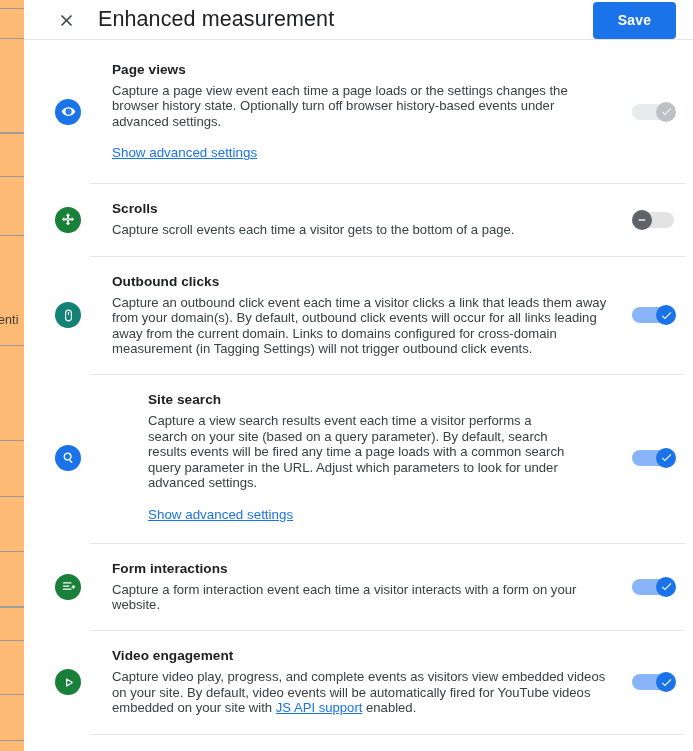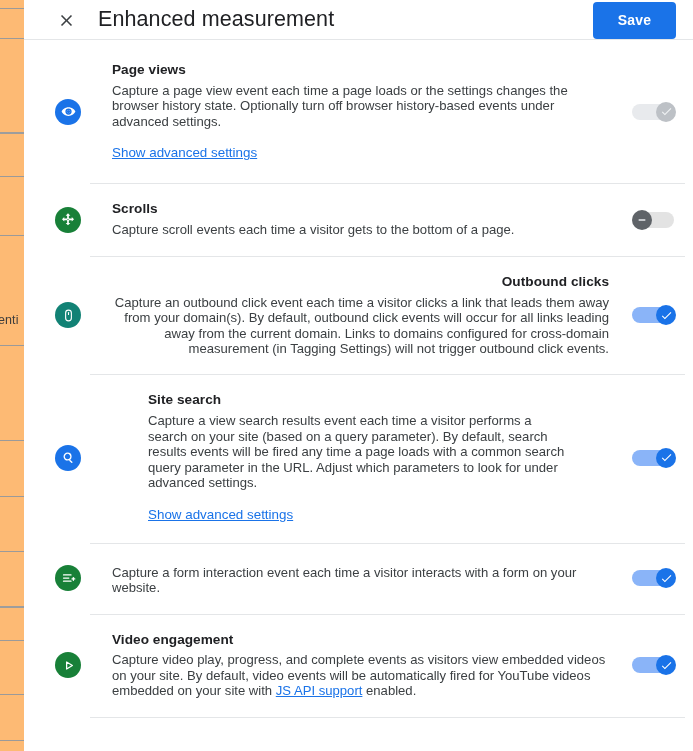--- a/index.html
+++ b/index.html
@@ -331,21 +331,21 @@
           <span class="track"></span>
           <span class="knob">
             <svg width="12" height="12" viewBox="0 0 24 24">
               <rect x="5" y="10.6" width="14" height="2.8" rx="1.2" fill="#e8eaed"></rect>
             </svg>
           </span>
         </div>
       </div>
     </div>
 
-    <div class="setting-row" style="padding-top:18px;padding-bottom:18px;text-align:right;">
+    <div class="setting-row" style="padding-top:18px;padding-bottom:18px;">
       <div class="row-divider"></div>
       <div class="icon-cell">
         <span class="mi mi-teal">
           <svg width="15" height="15" viewBox="0 0 24 24">
             <rect x="6.5" y="2.5" width="11" height="19" rx="5.5" fill="#fff"></rect>
             <rect x="8.3" y="4.3" width="7.4" height="15.4" rx="3.7" fill="#128275"></rect>
             <rect x="11.1" y="6.2" width="1.8" height="5" rx=".9" fill="#fff"></rect>
           </svg>
         </span>
       </div>
@@ -399,20 +399,21 @@
           <svg width="15" height="15" viewBox="0 0 24 24">
             <rect x="3" y="5.2" width="14" height="2.1" rx="1" fill="#fff"></rect>
             <rect x="3" y="10.2" width="10.5" height="2.1" rx="1" fill="#fff"></rect>
             <rect x="3" y="15.2" width="14" height="2.1" rx="1" fill="#fff"></rect>
             <rect x="16.6" y="11.6" width="6.4" height="2.1" rx="1" fill="#fff"></rect>
             <rect x="18.75" y="9.45" width="2.1" height="6.4" rx="1" fill="#fff"></rect>
           </svg>
         </span>
       </div>
       <div class="text-cell">
+        <div class="setting-title">Form interactions</div>
         <div class="setting-desc">Capture a form interaction event each time a visitor interacts with a form on your website.</div>
       </div>
       <div class="toggle-cell">
         <div class="switch on">
           <span class="track"></span>
           <span class="knob">
             <svg width="13" height="13" viewBox="0 0 24 24">
               <path d="M9 16.17 4.83 12l-1.42 1.41L9 19 21 7l-1.41-1.41z" fill="#fff"></path>
             </svg>
           </span>

